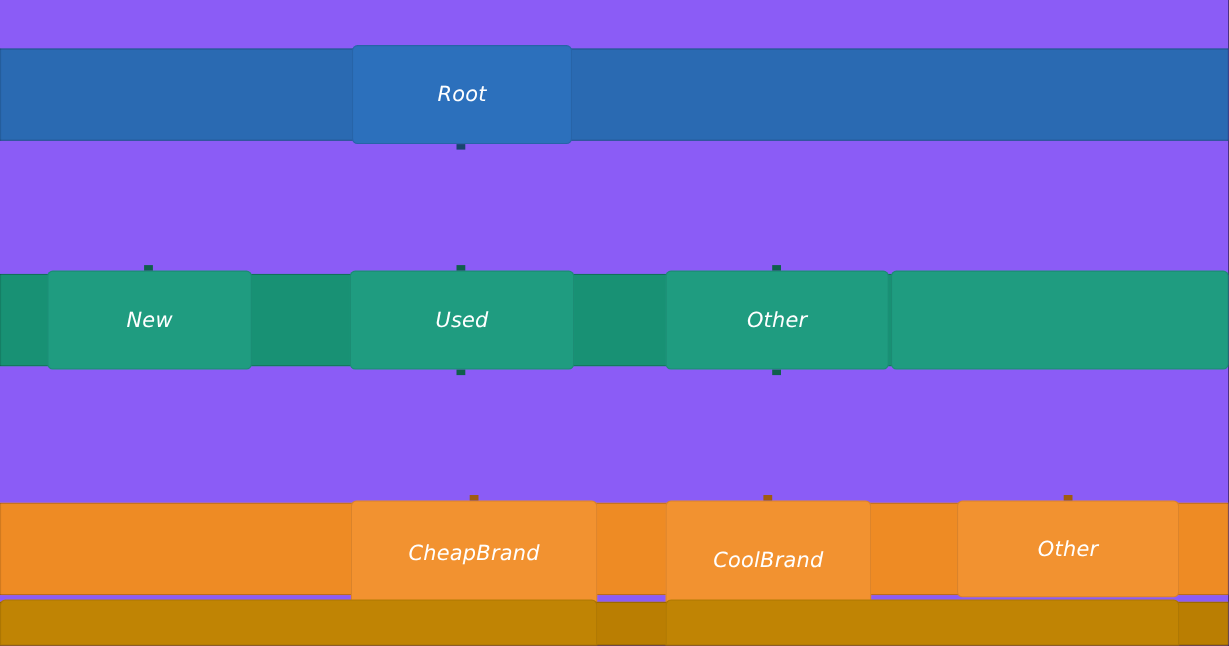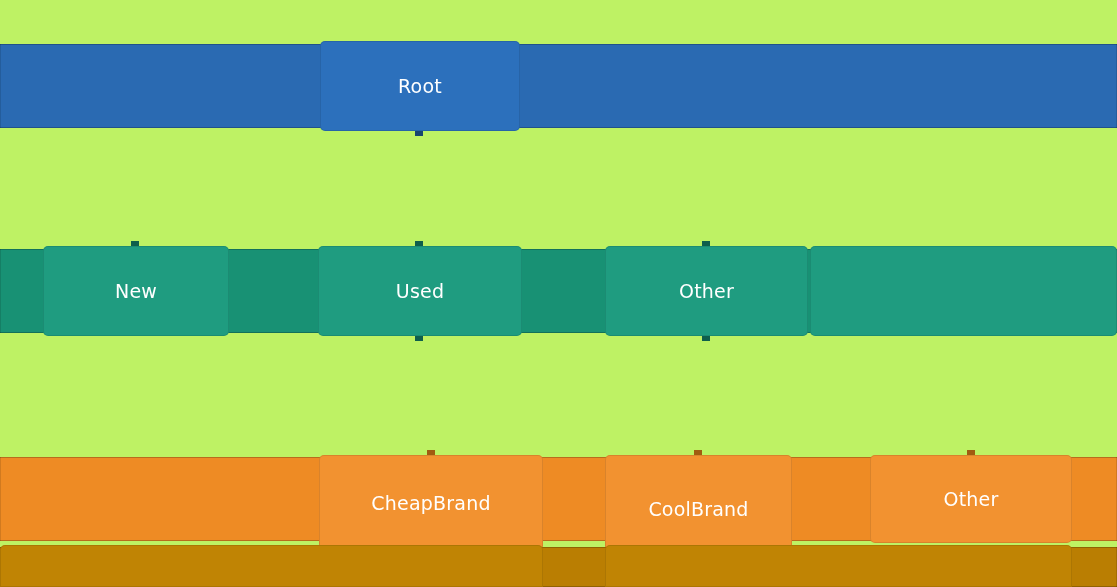--- a/index.html
+++ b/index.html
@@ -36,21 +36,21 @@
   .tree-node.cutoff {
     border-radius: 5px 5px 0 0;
   }
   .connector-stub {
     position: absolute;
   }
 </style>
 </head>
 <body>
 
-<div id="tree-canvas" style="background: #bef264;">
+<div id="tree-canvas" style="background: #8b5cf6; font-style: italic;">
     <div class="level-band" style="left: 0px; top: 44px; width: 1117px; height: 84px; background: rgb(42, 106, 178);"></div>
     <div class="tree-node" style="left: 320px; top: 41px; width: 200px; height: 90px; background: rgb(44, 112, 188); color: rgb(255, 255, 255);">Root</div>
     <div class="level-band" style="left: 0px; top: 249px; width: 1117px; height: 84px; background: rgb(24, 145, 116);"></div>
     <div class="tree-node" style="left: 43px; top: 246px; width: 186px; height: 90px; background: rgb(31, 156, 128); color: rgb(255, 255, 255);">New</div>
     <div class="tree-node" style="left: 318px; top: 246px; width: 204px; height: 90px; background: rgb(31, 156, 128); color: rgb(255, 255, 255);">Used</div>
     <div class="tree-node" style="left: 605px; top: 246px; width: 203px; height: 90px; background: rgb(31, 156, 128); color: rgb(255, 255, 255);">Other</div>
     <div class="tree-node" style="left: 810px; top: 246px; width: 307px; height: 90px; background: rgb(31, 156, 128); color: rgb(255, 255, 255);"></div>
     <div class="level-band" style="left: 0px; top: 457px; width: 1117px; height: 84px; background: rgb(238, 139, 36);"></div>
     <div class="tree-node" style="left: 319px; top: 455px; width: 224px; height: 96px; background: rgb(242, 146, 48); color: rgb(255, 255, 255);">CheapBrand</div>
     <div class="tree-node" style="left: 605px; top: 455px; width: 187px; height: 108px; background: rgb(242, 146, 48); color: rgb(255, 255, 255);">CoolBrand</div>

